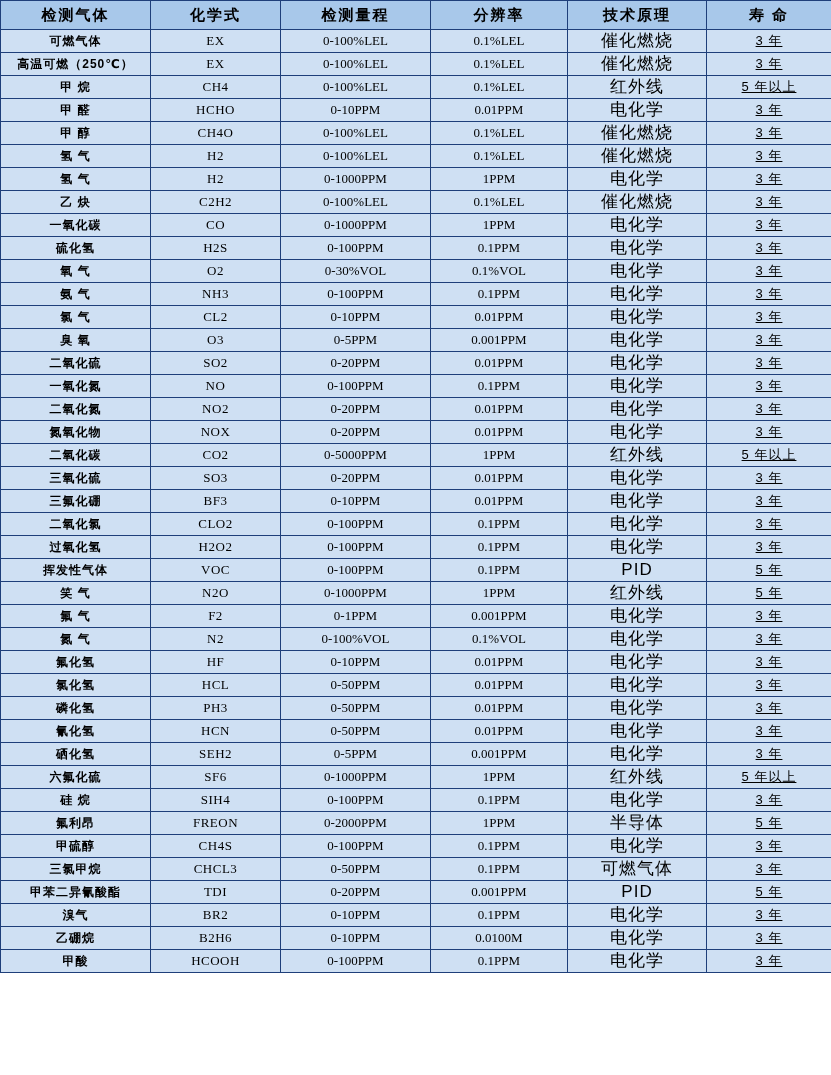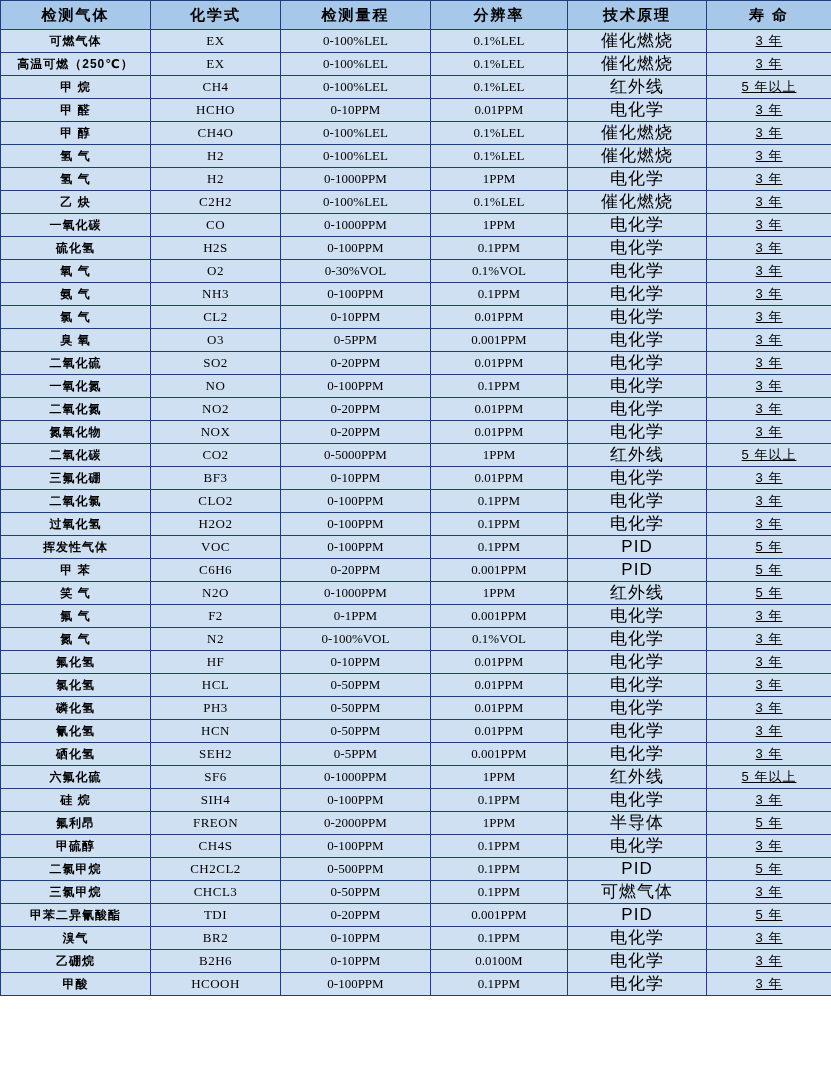--- a/index.html
+++ b/index.html
@@ -248,20 +248,28 @@
         </tr>
         <tr>
           <td class="name">二氧化碳</td>
           <td class="formula">CO2</td>
           <td class="range">0-5000PPM</td>
           <td class="resolution">1PPM</td>
           <td class="principle">红外线</td>
           <td class="life">5 年以上</td>
         </tr>
         <tr>
+          <td class="name">三氧化硫</td>
+          <td class="formula">SO3</td>
+          <td class="range">0-20PPM</td>
+          <td class="resolution">0.01PPM</td>
+          <td class="principle">电化学</td>
+          <td class="life">3 年</td>
+        </tr>
+        <tr>
           <td class="name">三氟化硼</td>
           <td class="formula">BF3</td>
           <td class="range">0-10PPM</td>
           <td class="resolution">0.01PPM</td>
           <td class="principle">电化学</td>
           <td class="life">3 年</td>
         </tr>
         <tr>
           <td class="name">二氧化氯</td>
           <td class="formula">CLO2</td>
@@ -276,28 +284,20 @@
           <td class="range">0-100PPM</td>
           <td class="resolution">0.1PPM</td>
           <td class="principle">电化学</td>
           <td class="life">3 年</td>
         </tr>
         <tr>
           <td class="name">挥发性气体</td>
           <td class="formula">VOC</td>
           <td class="range">0-100PPM</td>
           <td class="resolution">0.1PPM</td>
-          <td class="principle">PID</td>
-          <td class="life">5 年</td>
-        </tr>
-        <tr>
-          <td class="name">甲 苯</td>
-          <td class="formula">C6H6</td>
-          <td class="range">0-20PPM</td>
-          <td class="resolution">0.001PPM</td>
           <td class="principle">PID</td>
           <td class="life">5 年</td>
         </tr>
         <tr>
           <td class="name">笑 气</td>
           <td class="formula">N2O</td>
           <td class="range">0-1000PPM</td>
           <td class="resolution">1PPM</td>
           <td class="principle">红外线</td>
           <td class="life">5 年</td>
@@ -382,28 +382,20 @@
           <td class="principle">半导体</td>
           <td class="life">5 年</td>
         </tr>
         <tr>
           <td class="name">甲硫醇</td>
           <td class="formula">CH4S</td>
           <td class="range">0-100PPM</td>
           <td class="resolution">0.1PPM</td>
           <td class="principle">电化学</td>
           <td class="life">3 年</td>
-        </tr>
-        <tr>
-          <td class="name">二氯甲烷</td>
-          <td class="formula">CH2CL2</td>
-          <td class="range">0-500PPM</td>
-          <td class="resolution">0.1PPM</td>
-          <td class="principle">PID</td>
-          <td class="life">5 年</td>
         </tr>
         <tr>
           <td class="name">三氯甲烷</td>
           <td class="formula">CHCL3</td>
           <td class="range">0-50PPM</td>
           <td class="resolution">0.1PPM</td>
           <td class="principle">可燃气体</td>
           <td class="life">3 年</td>
         </tr>
         <tr>

